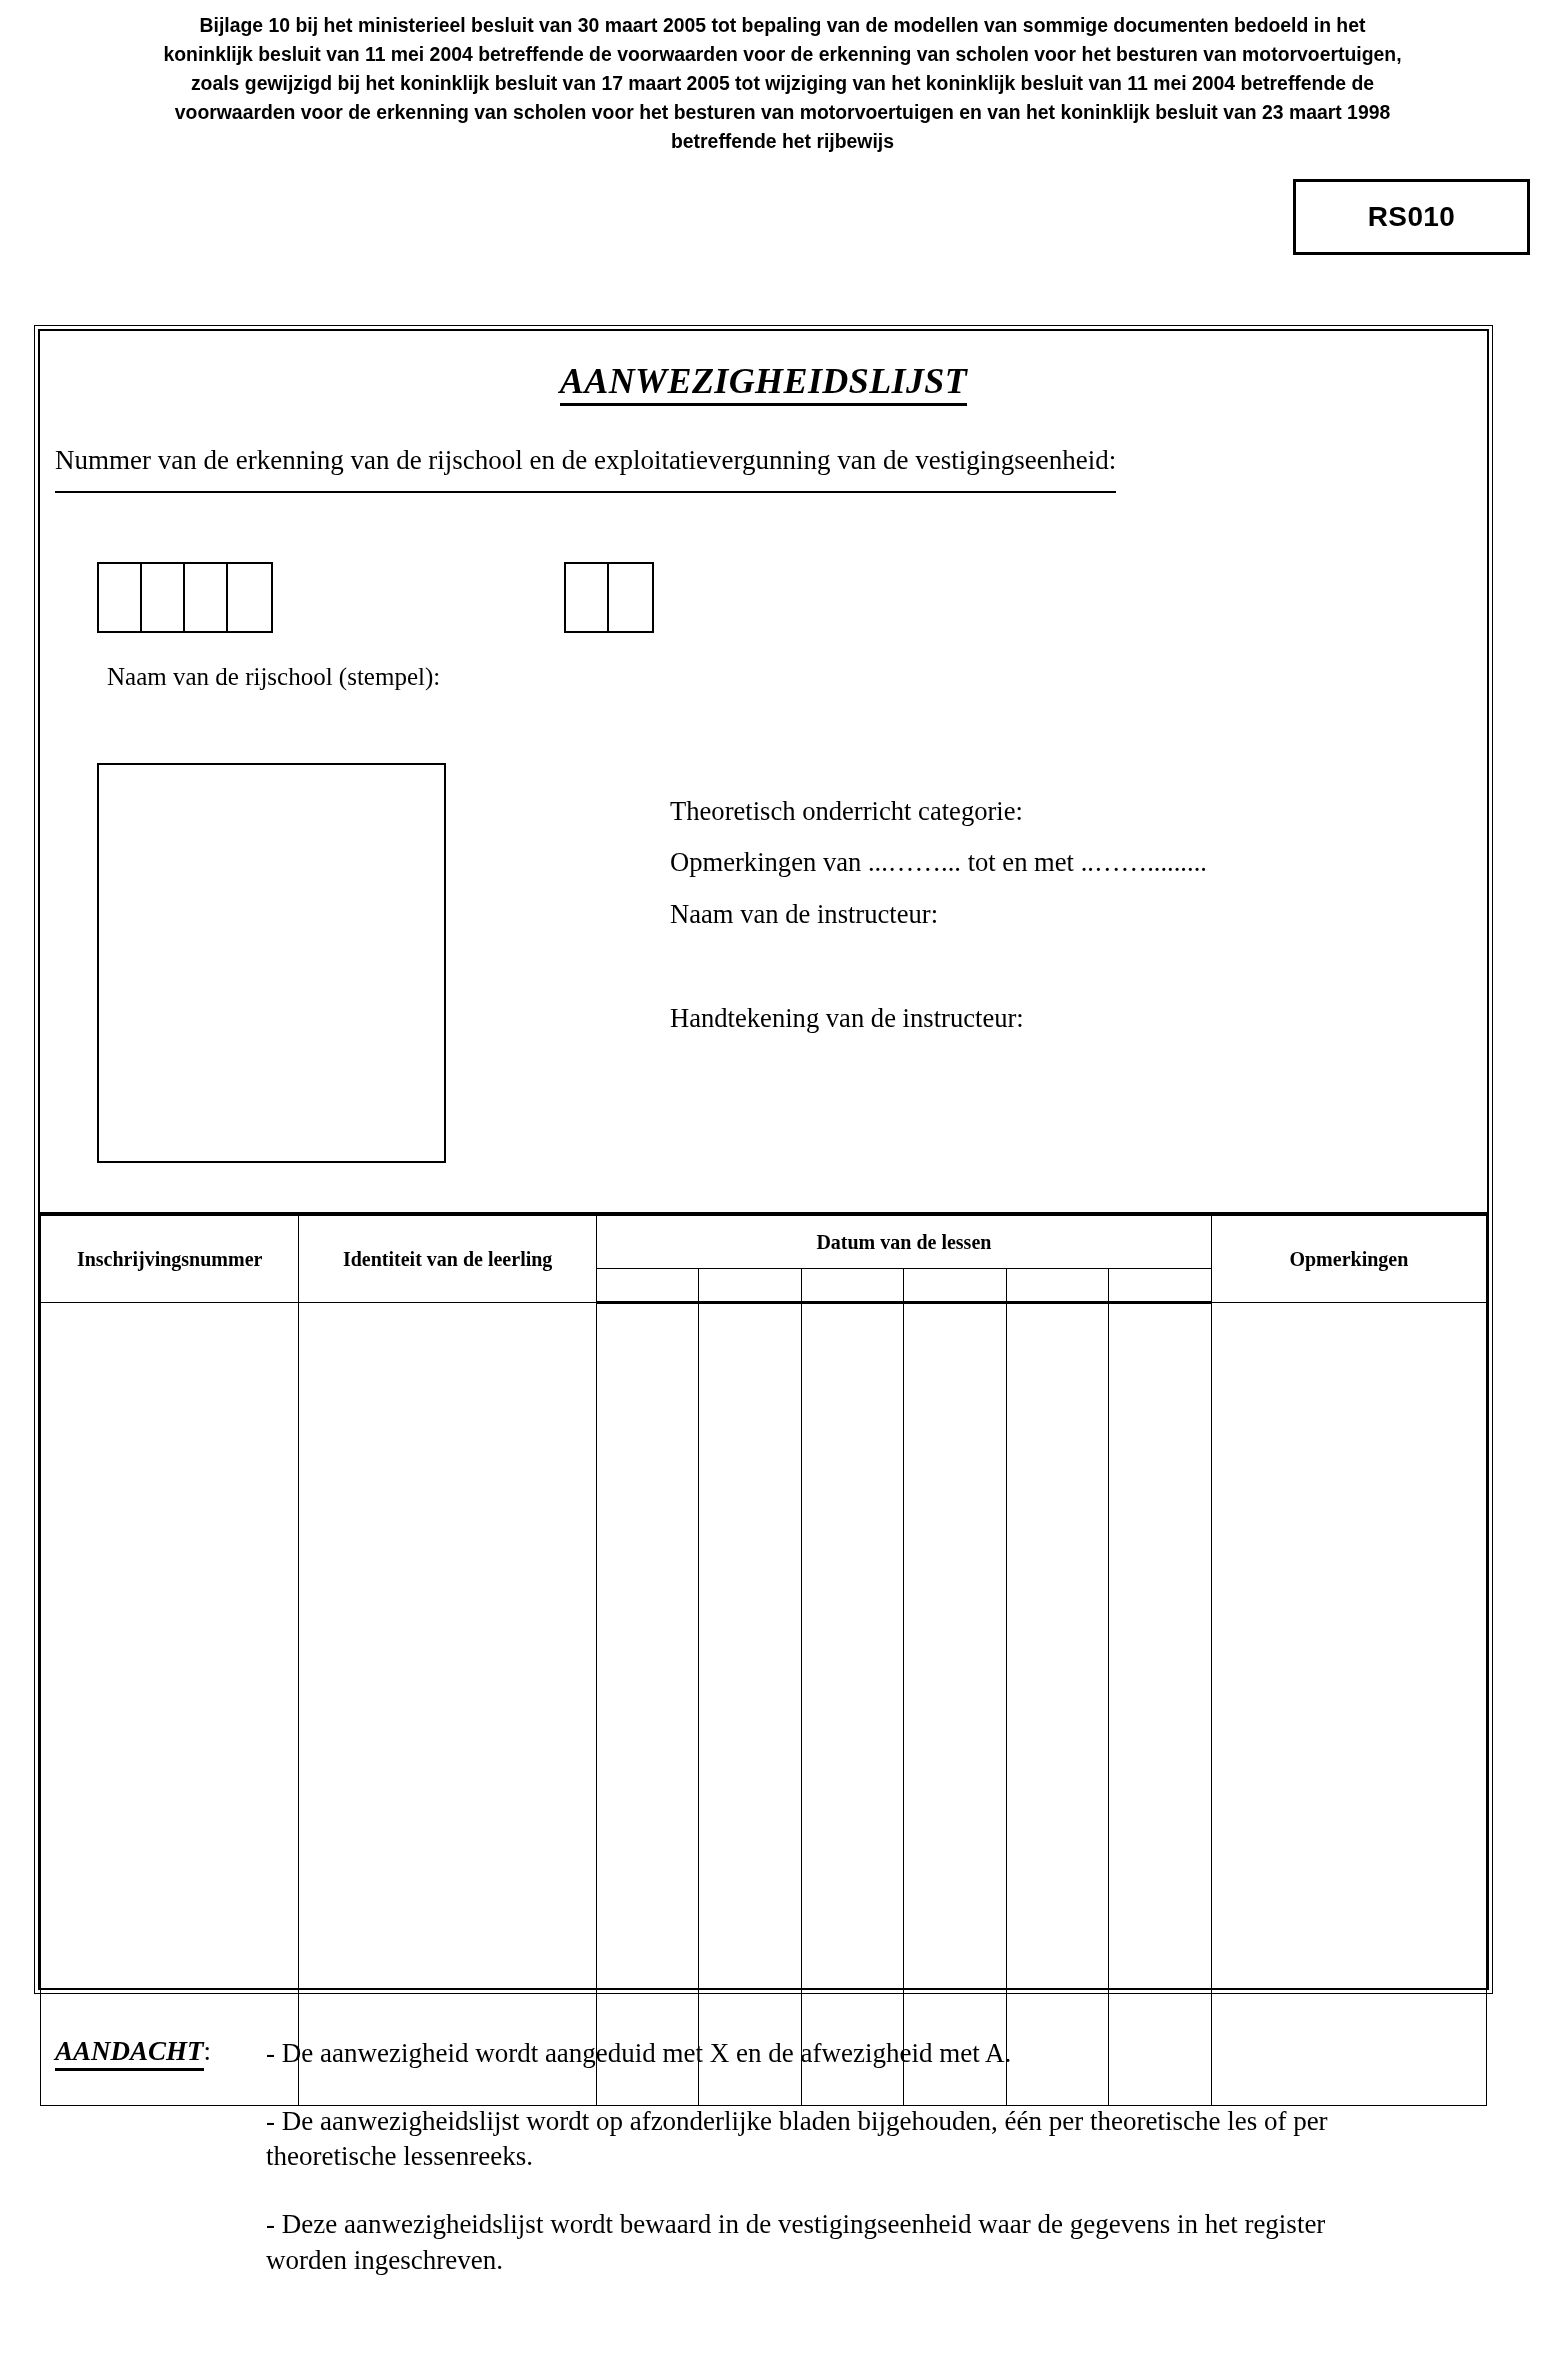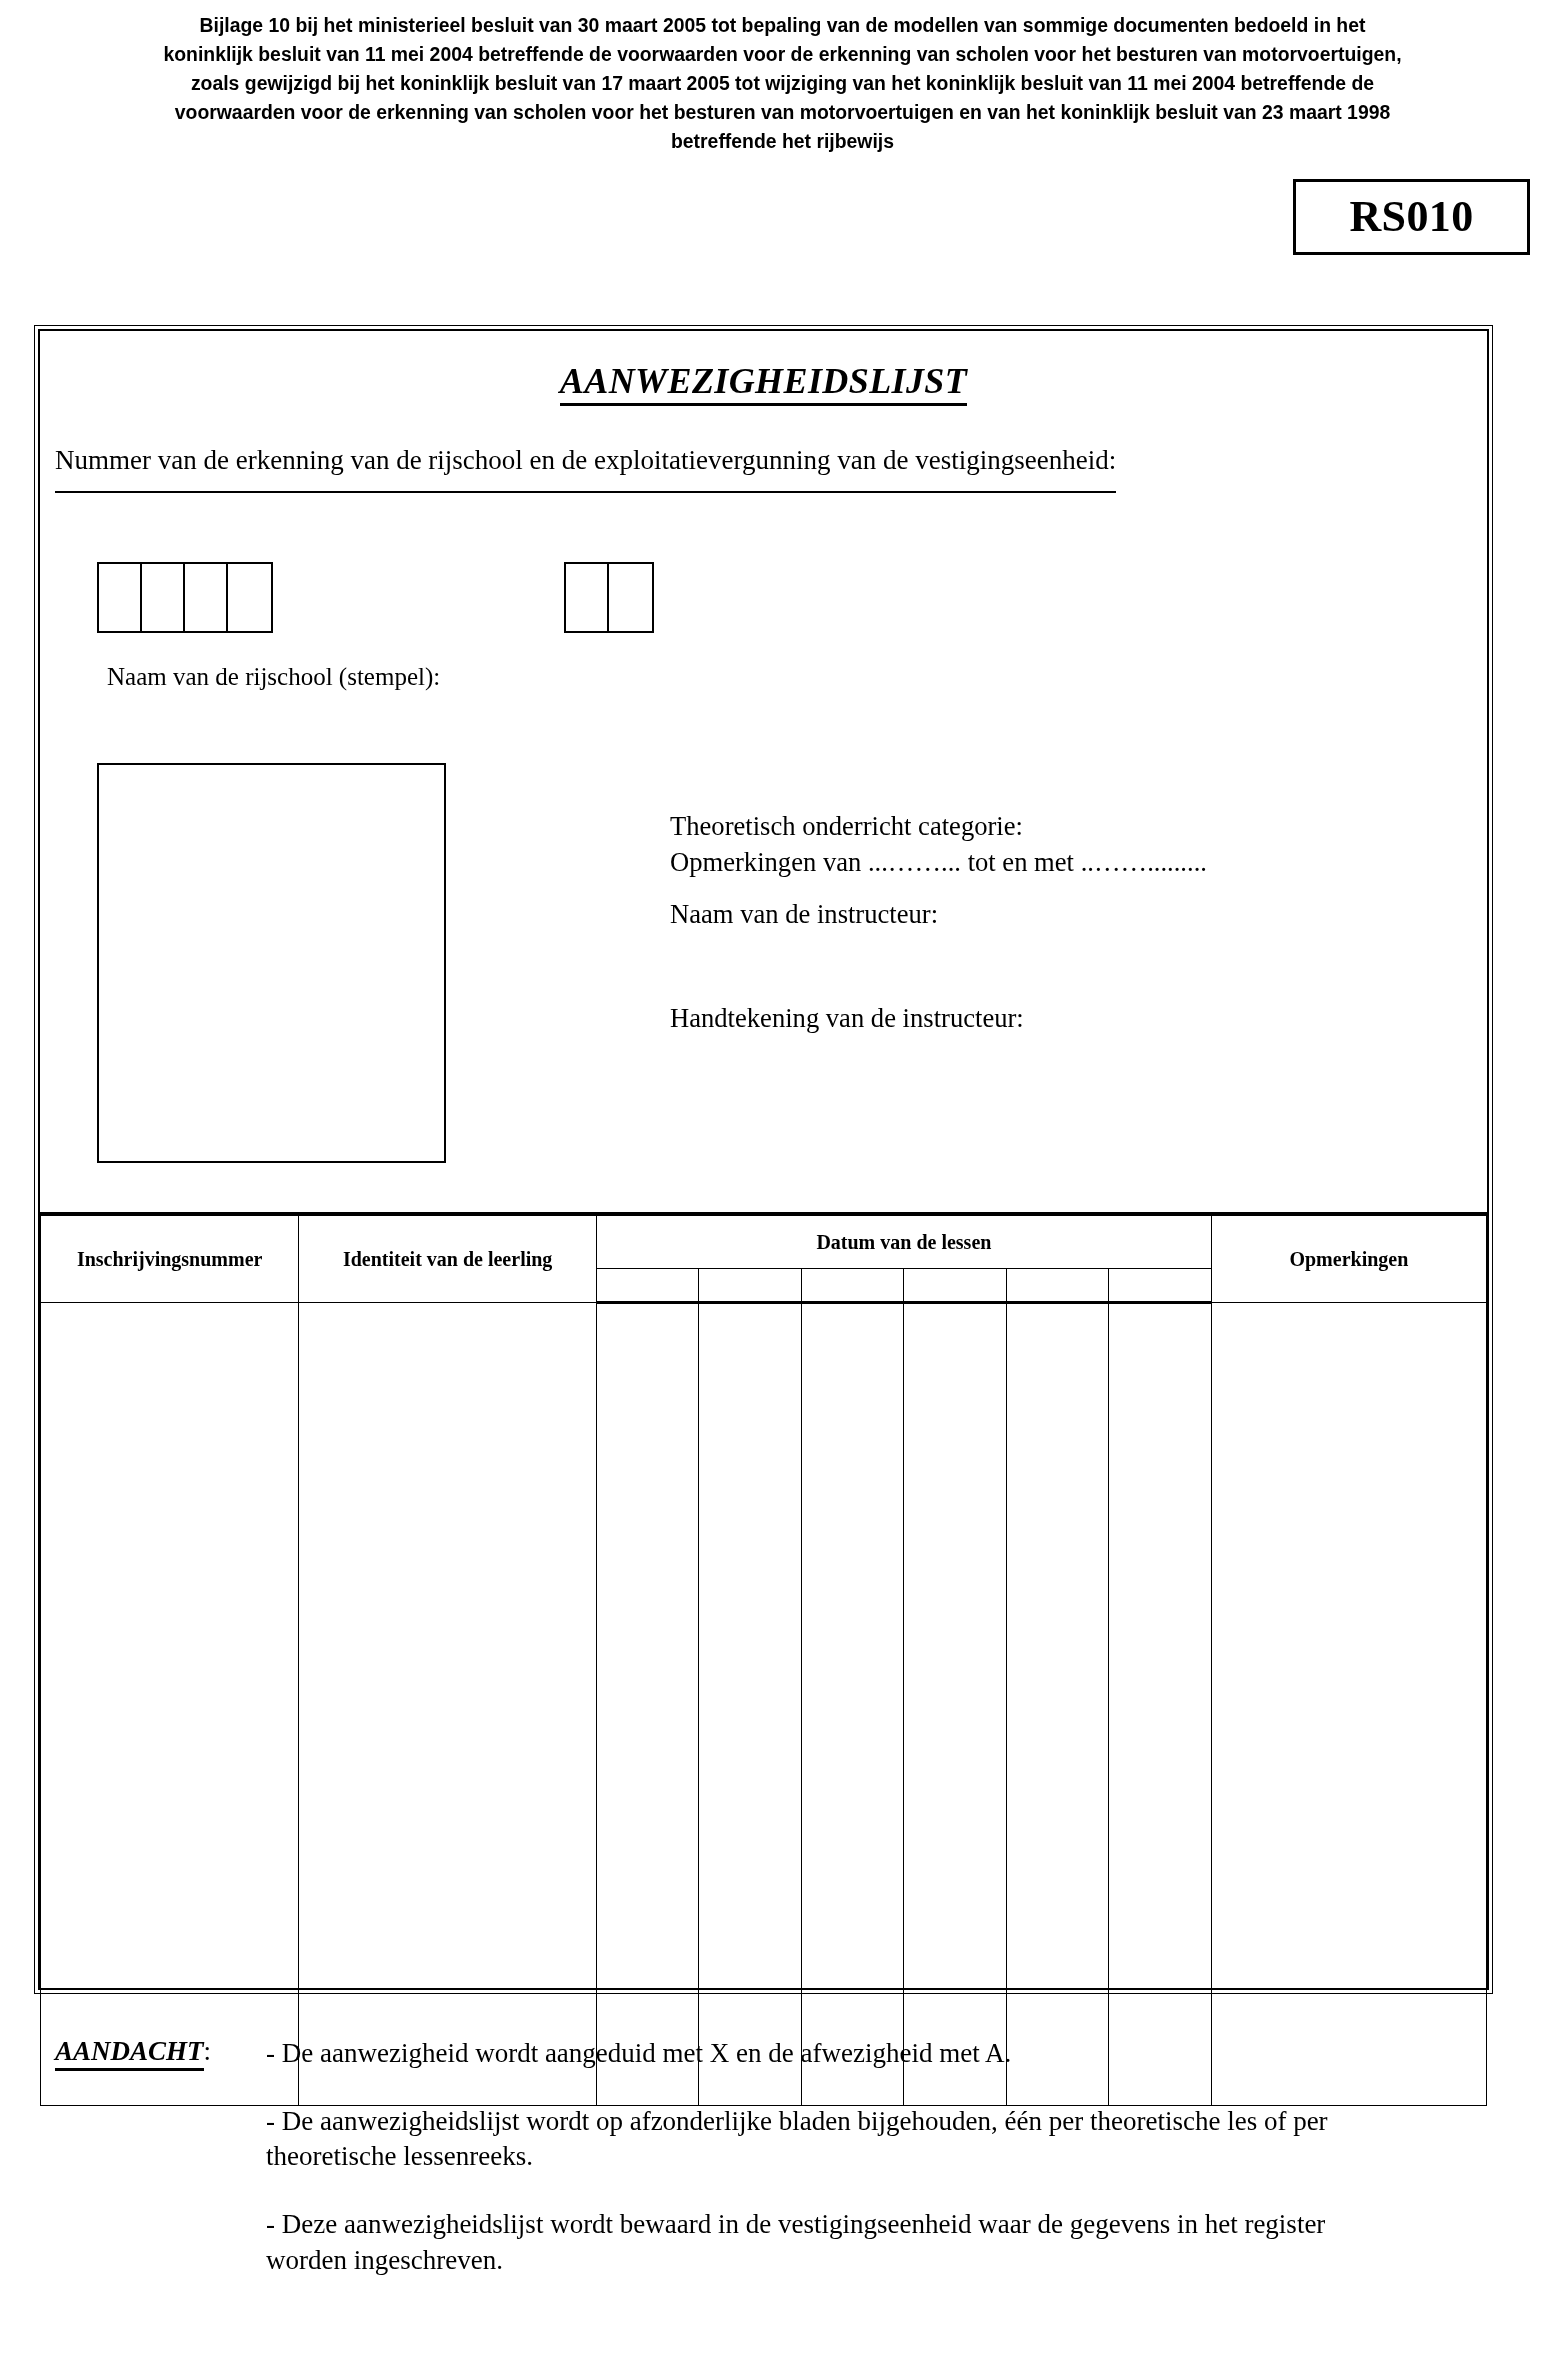--- a/index.html
+++ b/index.html
@@ -41,23 +41,23 @@
     top: 179px;
     width: 237px;
     height: 76px;
     border: 3px solid #000;
     box-sizing: border-box;
     display: flex;
     align-items: center;
     justify-content: center;
   }
   #rs-code-box .code {
-    font-family: Liberation Serif, serif;
+    font-family: Liberation Sans, sans-serif;
     font-weight: bold;
-    font-size: 44px;
+    font-size: 28px;
     letter-spacing: 0.4px;
     line-height: 1;
   }
 
   
   #form-frame {
     position: absolute;
     left: 38px;
     top: 329px;
     width: 1451px;
@@ -135,21 +135,21 @@
     box-sizing: border-box;
   }
 
   
   .right-field {
     position: absolute;
     left: 630px;
     font-size: 26.6px;
     white-space: nowrap;
   }
-  #field-theory   { top: 480px; }
+  #field-theory   { top: 465px; }
   #field-series   { top: 516px; }
   #field-teacher  { top: 568px; }
   #field-signature{ top: 636px; margin-top: 36px; }
 
   
   #attendance-table {
     position: absolute;
     left: 0px;
     top: 881px;
     width: 100%;

